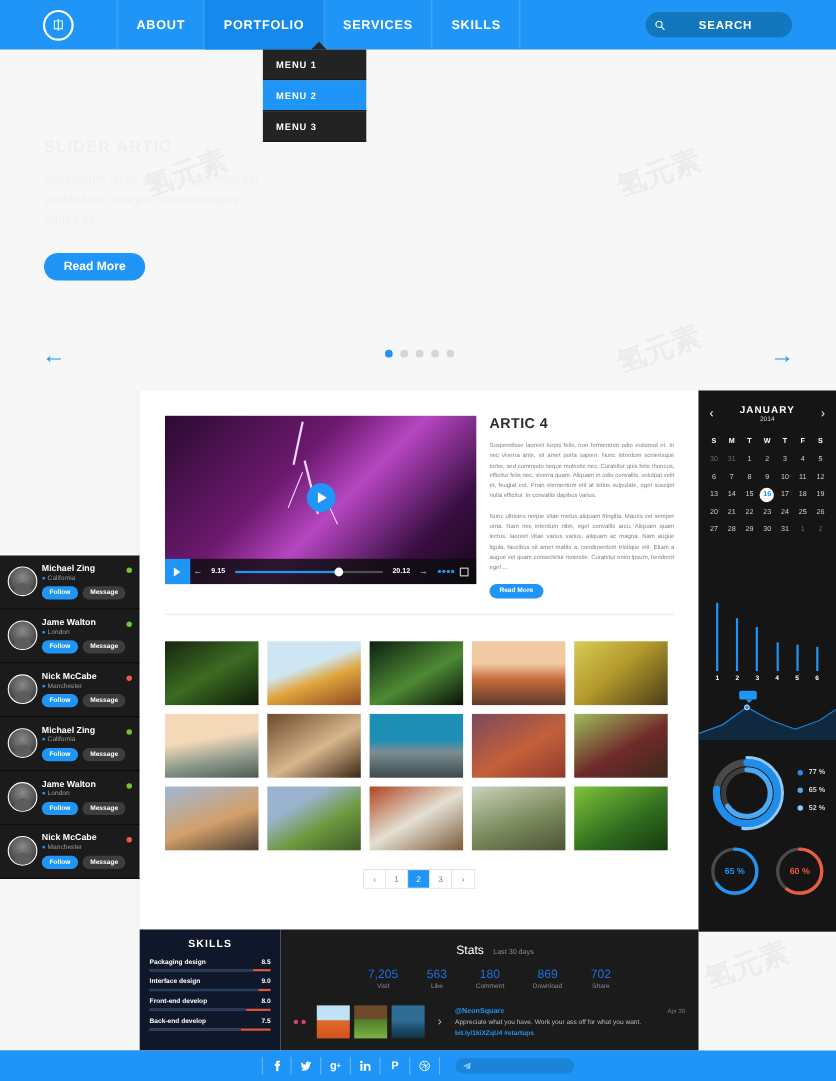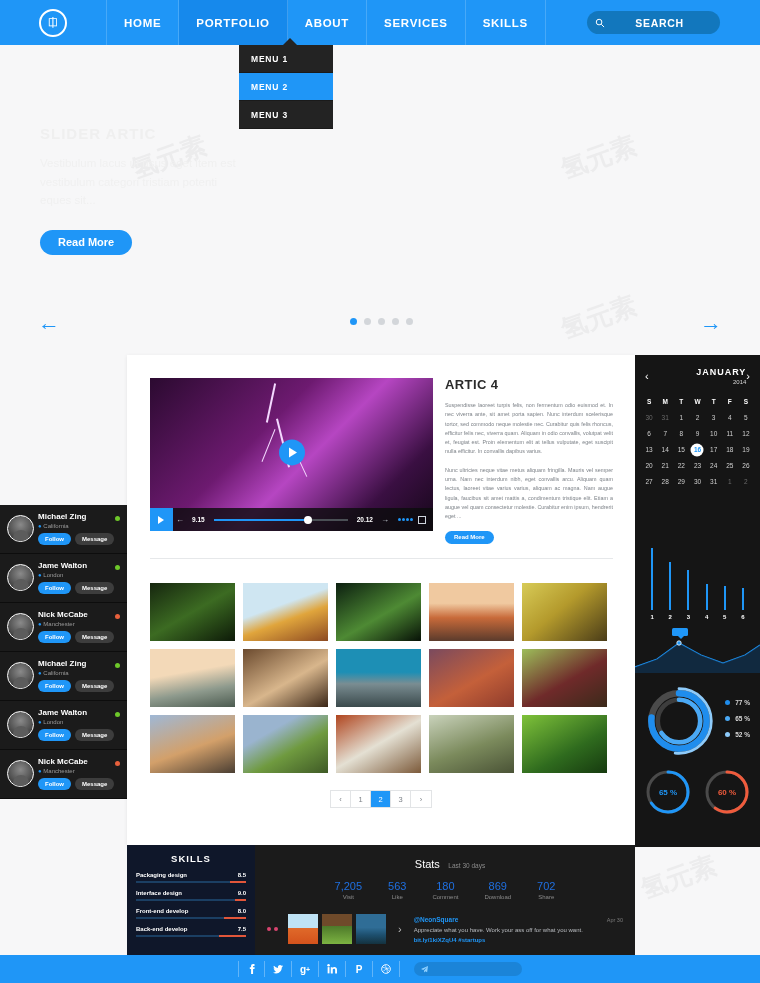--- a/index.html
+++ b/index.html
@@ -241,21 +241,21 @@
 
   
   .rightpanel {
     position: absolute; left: 635px; top: 355px; width: 125px; height: 492px;
     background: #151515;
   }
   .cal-head {
     display: flex; align-items: center; justify-content: space-between;
     padding: 12px 10px 6px; color: #fff;
   }
-  .cal-title { text-align: right; flex: 1; }
+  .cal-title { text-align: center; flex: 1; }
   .cal-m { font-size: 9px; font-weight: bold; letter-spacing: 1px; }
   .cal-y { font-size: 6px; margin-top: 2px; color: #d6d6d6; }
   .cal-nav { font-size: 11px; color: #fff; cursor: pointer; }
   .cal-grid {
     display: grid; grid-template-columns: repeat(7, 1fr); padding: 4px 6px 8px;
     row-gap: 3px; text-align: center;
   }
   .cal-dow { font-size: 6.5px; font-weight: bold; color: #fff; padding: 3px 0; }
   .cal-d {
     font-size: 6.5px; color: #cfcfcf; padding: 3px 0; cursor: pointer; position: relative;
@@ -370,27 +370,24 @@
   <div class="wm" style="left:130px;top:140px;">氢元素</div>
   <div class="wm" style="left:560px;top:140px;">氢元素</div>
   <div class="wm" style="left:560px;top:300px;">氢元素</div>
   <div class="wm" style="left:640px;top:860px;">氢元素</div>
 
   <div class="header">
     <div class="logo-cell">
       <div class="logo-circle">⎅</div>
     </div>
     <div class="nav-item">
-        <span>HOME</span>
+        <span>ABOUT</span>
       </div>
     <div class="nav-item active">
         <span>PORTFOLIO</span>
-      </div>
-    <div class="nav-item">
-        <span>ABOUT</span>
       </div>
     <div class="nav-item">
         <span>SERVICES</span>
       </div>
     <div class="nav-item">
         <span>SKILLS</span>
       </div>
     <div class="search-box">
       <span class="search-ico">
         <svg viewBox="0 0 16 16">

